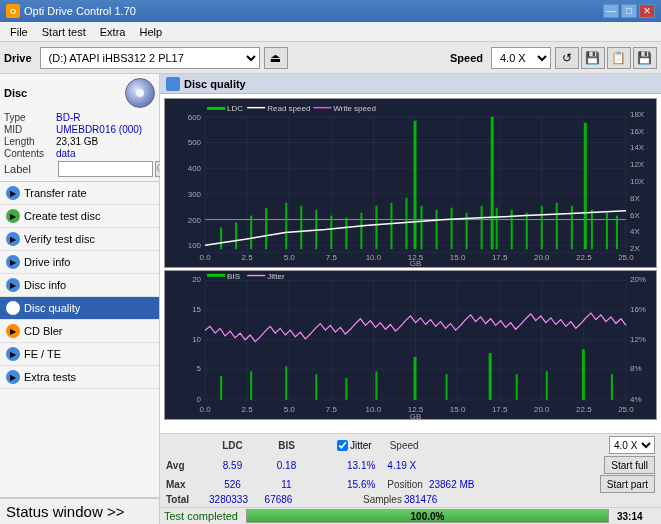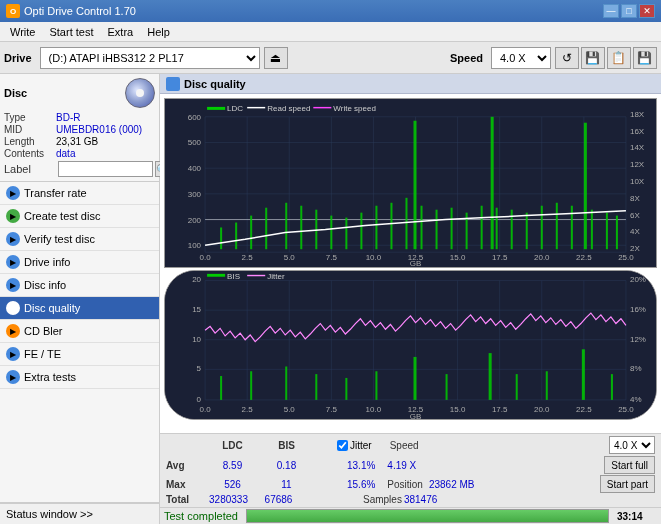--- a/index.html
+++ b/index.html
@@ -52,21 +52,21 @@
     .nav-item { display: flex; align-items: center; gap: 4px; padding: 4px 6px; cursor: pointer; font-size: 11px; border-bottom: 1px solid #e0e0e0; }
     .nav-item.active { background: #3060b0; color: white; }
     .nav-icon { width: 14px; height: 14px; border-radius: 50%; display: flex; align-items: center; justify-content: center; font-size: 8px; flex-shrink: 0; }
     .nav-icon.blue { background: #4488dd; }
     .nav-icon.green { background: #44aa44; }
     .nav-icon.orange { background: #ff8800; }
     .nav-icon.active-icon { background: white; }
     
     
     .sidebar-bottom { margin-top: auto; border-top: 1px solid #ccc; }
-    .status-window-btn { display: flex; align-items: center; padding: 4px 6px; font-size: 11px; cursor: pointer; background: #f0f0f0; border-top: 1px solid #ccc; }
+    .status-window-btn { display: flex; align-items: center; padding: 4px 6px; font-size: 15px; cursor: pointer; background: #f0f0f0; border-top: 1px solid #ccc; }
     
     
     .content { flex: 1; display: flex; flex-direction: column; background: white; }
     
     
     .chart-header { background: #d0d8e8; border-bottom: 1px solid #b0b8cc; padding: 2px 6px; display: flex; align-items: center; gap: 4px; height: 20px; }
     .chart-header-icon { width: 14px; height: 14px; background: #4488dd; border-radius: 2px; }
     .chart-title { font-weight: bold; font-size: 11px; }
     
     
@@ -97,21 +97,21 @@
     <span>Opti Drive Control 1.70</span>
   </div>
   <div class="title-bar-buttons">
     <button class="title-btn">—</button>
     <button class="title-btn">□</button>
     <button class="title-btn close">✕</button>
   </div>
 </div>
 
 <div class="menu-bar">
-  <span class="menu-item">Write</span>
+  <span class="menu-item">File</span>
   <span class="menu-item">Start test</span>
   <span class="menu-item">Extra</span>
   <span class="menu-item">Help</span>
 </div>
 
 <div class="toolbar">
   <span class="toolbar-label">Drive</span>
   <select class="drive-select">
     <option>(D:) ATAPI iHBS312  2 PL17</option>
   </select>
@@ -316,21 +316,21 @@
 
           <rect x="42" y="8" width="18" height="3" fill="#00cc00"></rect>
           <text x="62" y="12" fill="#ccc" font-size="8">LDC</text>
           <rect x="82" y="8" width="18" height="1.5" fill="white"></rect>
           <text x="102" y="12" fill="#ccc" font-size="8">Read speed</text>
           <rect x="148" y="8" width="18" height="1.5" fill="#ff44ff"></rect>
           <text x="168" y="12" fill="#ccc" font-size="8">Write speed</text>
         </svg>
       </div>
 
-      <div class="chart-area" style="height: 150px; flex: none; border-radius: 31px;">
+      <div class="chart-area" style="height: 150px; flex: none;">
         <svg width="100%" height="100%" viewBox="0 0 490 155" preserveAspectRatio="none">
 
           <rect width="490" height="155" fill="#1a2035"></rect>
 
           <g stroke="#2a3a5a" stroke-width="0.5">
             <line x1="40" y1="10" x2="40" y2="135"></line>
             <line x1="82" y1="10" x2="82" y2="135"></line>
             <line x1="124" y1="10" x2="124" y2="135"></line>
             <line x1="166" y1="10" x2="166" y2="135"></line>
             <line x1="208" y1="10" x2="208" y2="135"></line>
@@ -449,17 +449,18 @@
         <div style="width: 30px;"></div>
         <div style="color: #333; margin-left: 32px;">Samples</div>
         <div style="color: #0000cc; margin-left: 2px;">381476</div>
       </div>
     </div>
 
     <div class="bottom-bar">
       <span style="font-size:11px; color: #006600; white-space:nowrap;">Test completed</span>
       <div class="progress-container">
         <div class="progress-fill" style="width: 100%;"></div>
+        <div class="progress-text">100.0%</div>
       </div>
       <span class="time-text">33:14</span>
     </div>
   </div>
 </div>
 
 </body></html>

